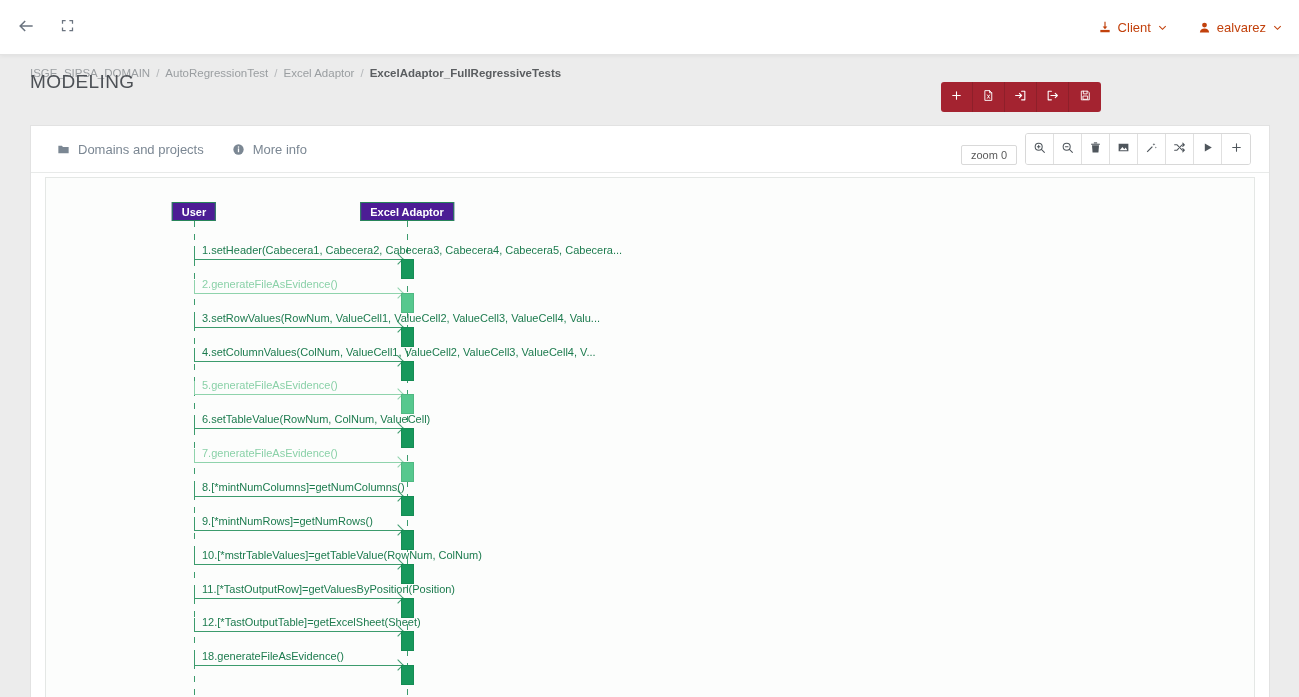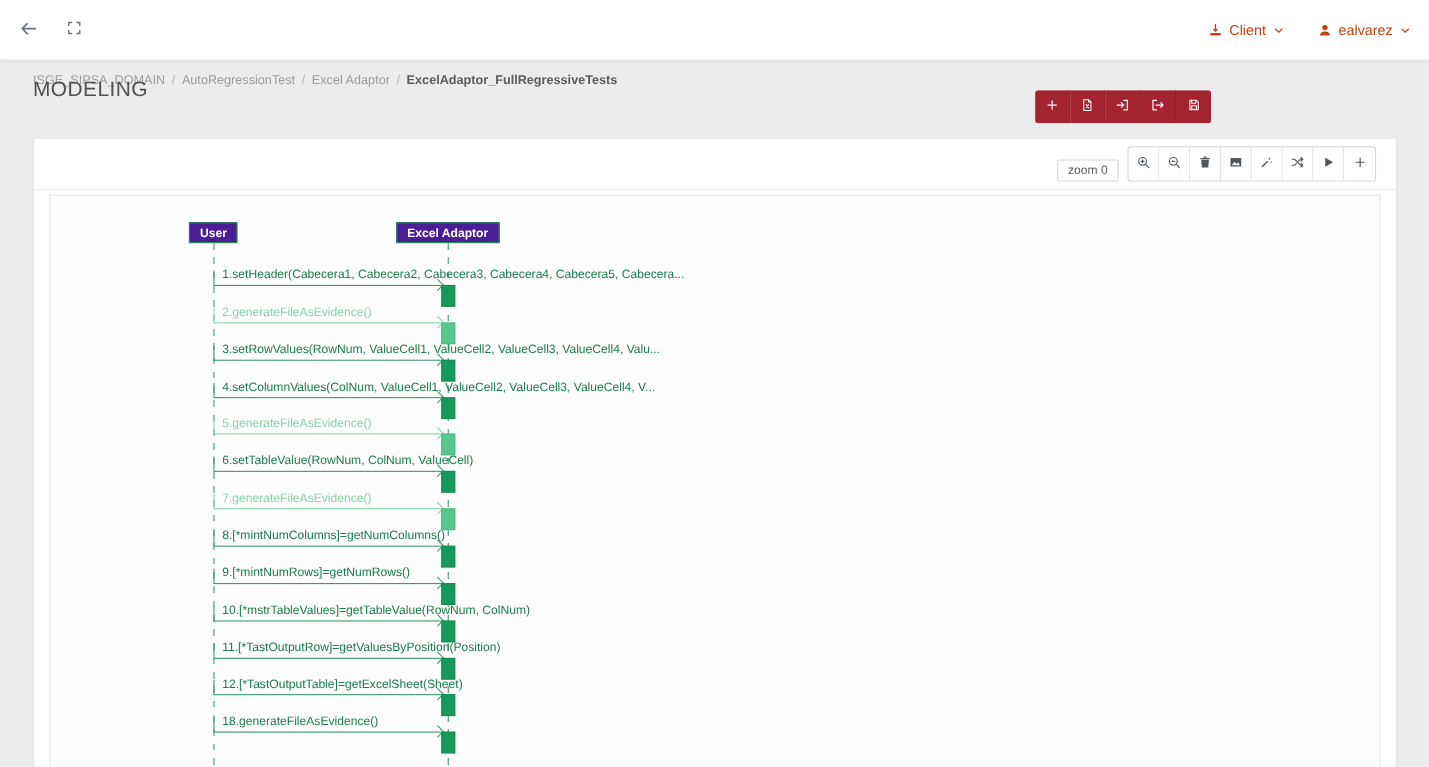--- a/index.html
+++ b/index.html
@@ -166,20 +166,38 @@
             <path d="M8 4v5h7V4"></path>
             <rect x="8" y="13" width="8" height="6"></rect>
           </svg></span>
       </button>
     </div>
 </div>
 
 <div class="card">
   <div class="tabbar">
     <div class="tabs" id="tabs">
+        <div class="tab">
+          <span class="t-icon">
+            <svg width="13" height="13" viewBox="0 0 24 24" fill="currentColor">
+              <path d="M2.5 5h6.5l2 2.5h10.5V19h-19z"></path>
+            </svg>
+          </span>
+          <span>Domains and projects</span>
+        </div>
+        <div class="tab">
+          <span class="t-icon">
+            <svg width="13" height="13" viewBox="0 0 24 24" fill="currentColor">
+              <circle cx="12" cy="12" r="9.5"></circle>
+              <rect x="10.8" y="10" width="2.4" height="7" fill="#fff"></rect>
+              <rect x="10.8" y="6.2" width="2.4" height="2.4" fill="#fff"></rect>
+            </svg>
+          </span>
+          <span>More info</span>
+        </div>
       </div>
     <div class="diagram-toolbar">
       <span class="zoom-box">zoom 0</span>
       <div class="tool-group" id="tool-group">
           <button class="tool-btn">
             <span><svg width="13" height="13" viewBox="0 0 24 24" fill="none" stroke="currentColor" stroke-width="1.9" stroke-linecap="round" stroke-linejoin="round">
                 <circle cx="10.5" cy="10.5" r="6.5"></circle>
                 <path d="M15.5 15.5L21 21"></path>
                 <path d="M10.5 8v5M8 10.5h5"></path>
               </svg></span>

